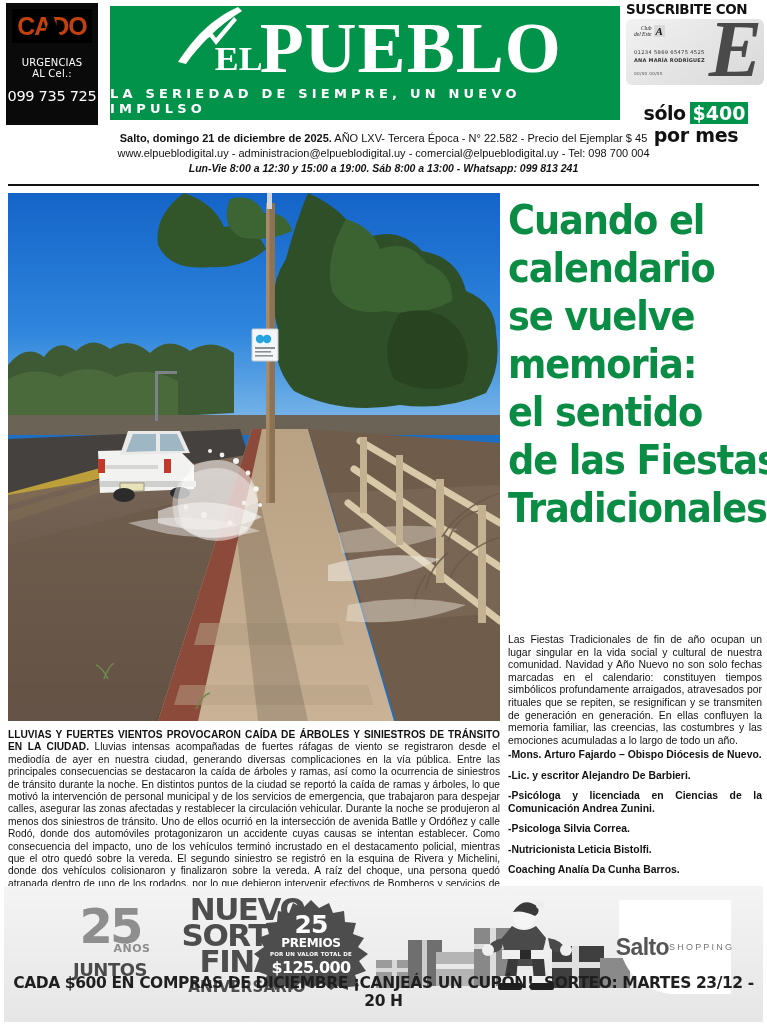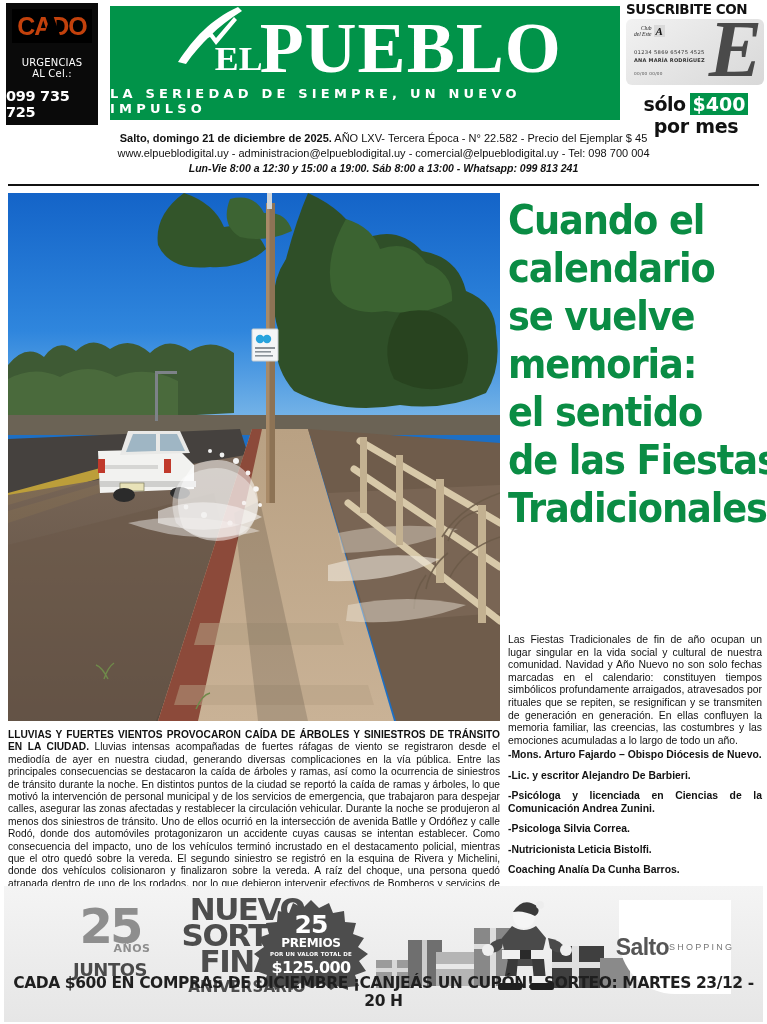--- a/index.html
+++ b/index.html
@@ -39,21 +39,21 @@
     border-bottom:26px solid #000;
     z-index:3;
   }
   .cado-urg {
     font-family:"DejaVu Sans", sans-serif;
     font-size:10px; font-weight:normal; line-height:11px;
     text-align:center; margin-top:14px; letter-spacing:.2px;
   }
   .cado-phone {
     font-family:"DejaVu Sans", sans-serif;
-    font-size:14.5px; font-weight:bold; margin-top:9px; letter-spacing:-.3px;
+    font-size:14.5px; font-weight:normal; margin-top:9px; letter-spacing:-.3px;
   }
 
   .masthead {
     position:absolute; left:110px; top:6px; width:510px; height:114px;
     background:#019349;
     display:flex; flex-direction:column; justify-content:flex-start; align-items:center;
   }
   .mast-row { display:flex; align-items:flex-end; position:relative; height:72px; }
   .mast-swoosh { position:absolute; left:8px; top:-2px; width:86px; height:64px; }
   .mast-el {
@@ -112,21 +112,21 @@
     font-family:"DejaVu Sans", sans-serif; font-weight:bold;
     font-size:5px; color:#333; letter-spacing:.2px;
   }
   .card-dates {
     position:absolute; left:8px; top:52px;
     font-family:"DejaVu Sans", sans-serif; font-size:4.2px; color:#555;
     letter-spacing:.3px;
   }
   .subs-price {
     display:flex; align-items:center; justify-content:center; gap:4px;
-    margin-top:8px;
+    margin-top:17px;
   }
   .subs-solo {
     font-family:"DejaVu Sans", sans-serif; font-weight:bold;
     font-size:19px; color:#111; letter-spacing:-.5px;
   }
   .subs-amount {
     font-family:"DejaVu Sans", sans-serif; font-weight:bold;
     font-size:19px; color:#fff; background:#019349;
     padding:0 3px; letter-spacing:0px; line-height:22px;
   }

